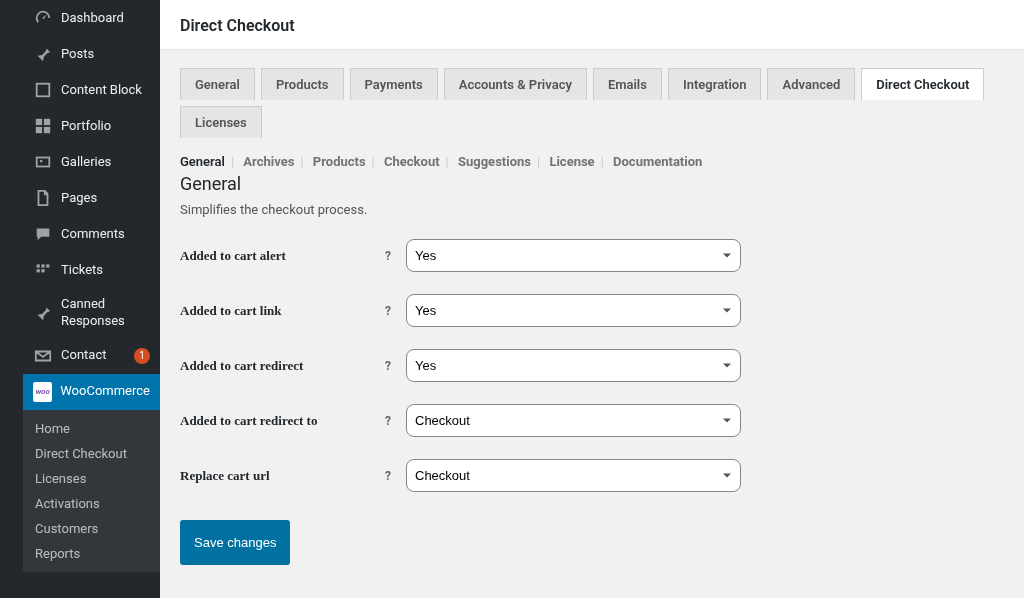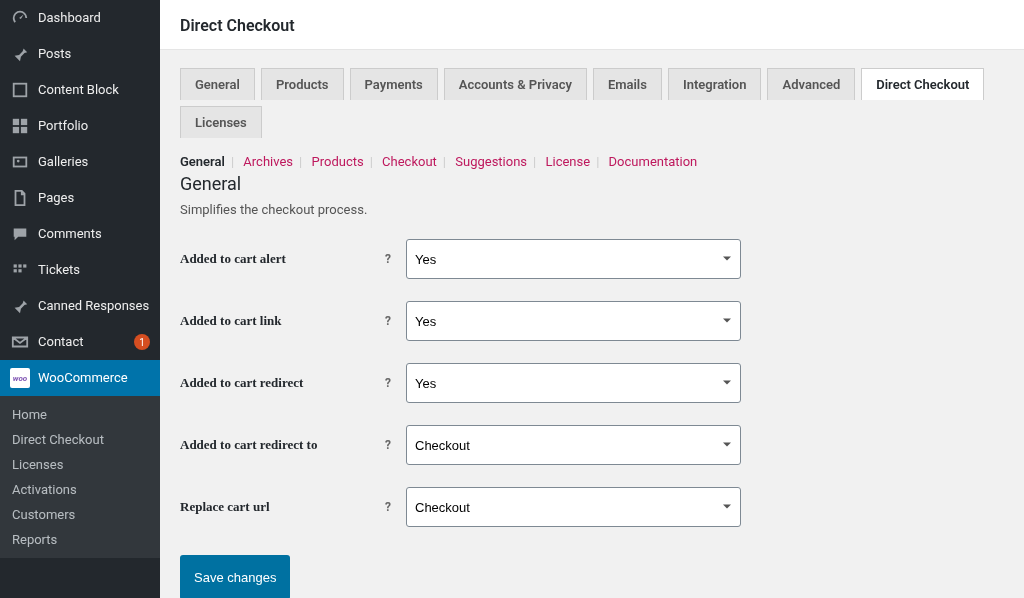--- a/index.html
+++ b/index.html
@@ -13,20 +13,21 @@
     height: 598px;
     overflow: hidden;
   }
   
   .sidebar {
     width: 160px;
     background: #23282d;
     color: #eee;
     flex-shrink: 0;
     overflow-y: auto;
+    padding-left: 23px;
   }
   .sidebar-item {
     display: flex;
     align-items: center;
     padding: 8px 10px;
     color: #eee;
     cursor: pointer;
     font-size: 13px;
     position: relative;
   }
@@ -105,42 +106,42 @@
     cursor: pointer;
     border: 1px solid #ccc;
     border-bottom: none;
   }
   .tab.highlight { background:#fff; color:#23282d; border-color:#ccc; }
 
   .subtabs {
     margin-bottom: 4px;
     font-size: 13px;
   }
-  .subtab { color:#be185d; cursor:pointer; }
+  .subtab { color:#737373; cursor:pointer;font-weight:bold; }
   .subtab.current { color:#23282d; font-weight:600; }
   .sep { color:#ccc; margin:0 6px; }
 
   .section-title { font-size: 18px; font-weight:400; color:#23282d; margin-bottom:8px; margin-top:4px;}
   .section-desc { font-size:13px; color:#555; margin-bottom:22px; }
 
   .form-table { width: 100%; }
   .form-row { display:flex; align-items:center; margin-bottom:22px; }
   .form-label { width:200px; font-weight:600; font-size:13px; color:#23282d;font-family:Liberation Serif, serif; }
   .help {
     width:16px; height:16px; border-radius:50%;
     color:#666;
     display:inline-flex; align-items:center; justify-content:center;
     font-size:12px; margin-right:10px; cursor:help;
     font-weight:bold;
   }
   .select {
     width: 335px;
-    height: 40px;
+    height: 33px;
     border:1px solid #7e8993;
-    border-radius:3px;
+    border-radius:8px;
     background:#fff;
     padding: 0 26px 0 8px;
     font-size:13px;
     appearance:none;
     position:relative;
   }
   .select-wrap { position:relative; display:inline-block; }
   .select-wrap::after {
     content:"";
     position:absolute; right:10px; top:50%; transform:translateY(-30%);

